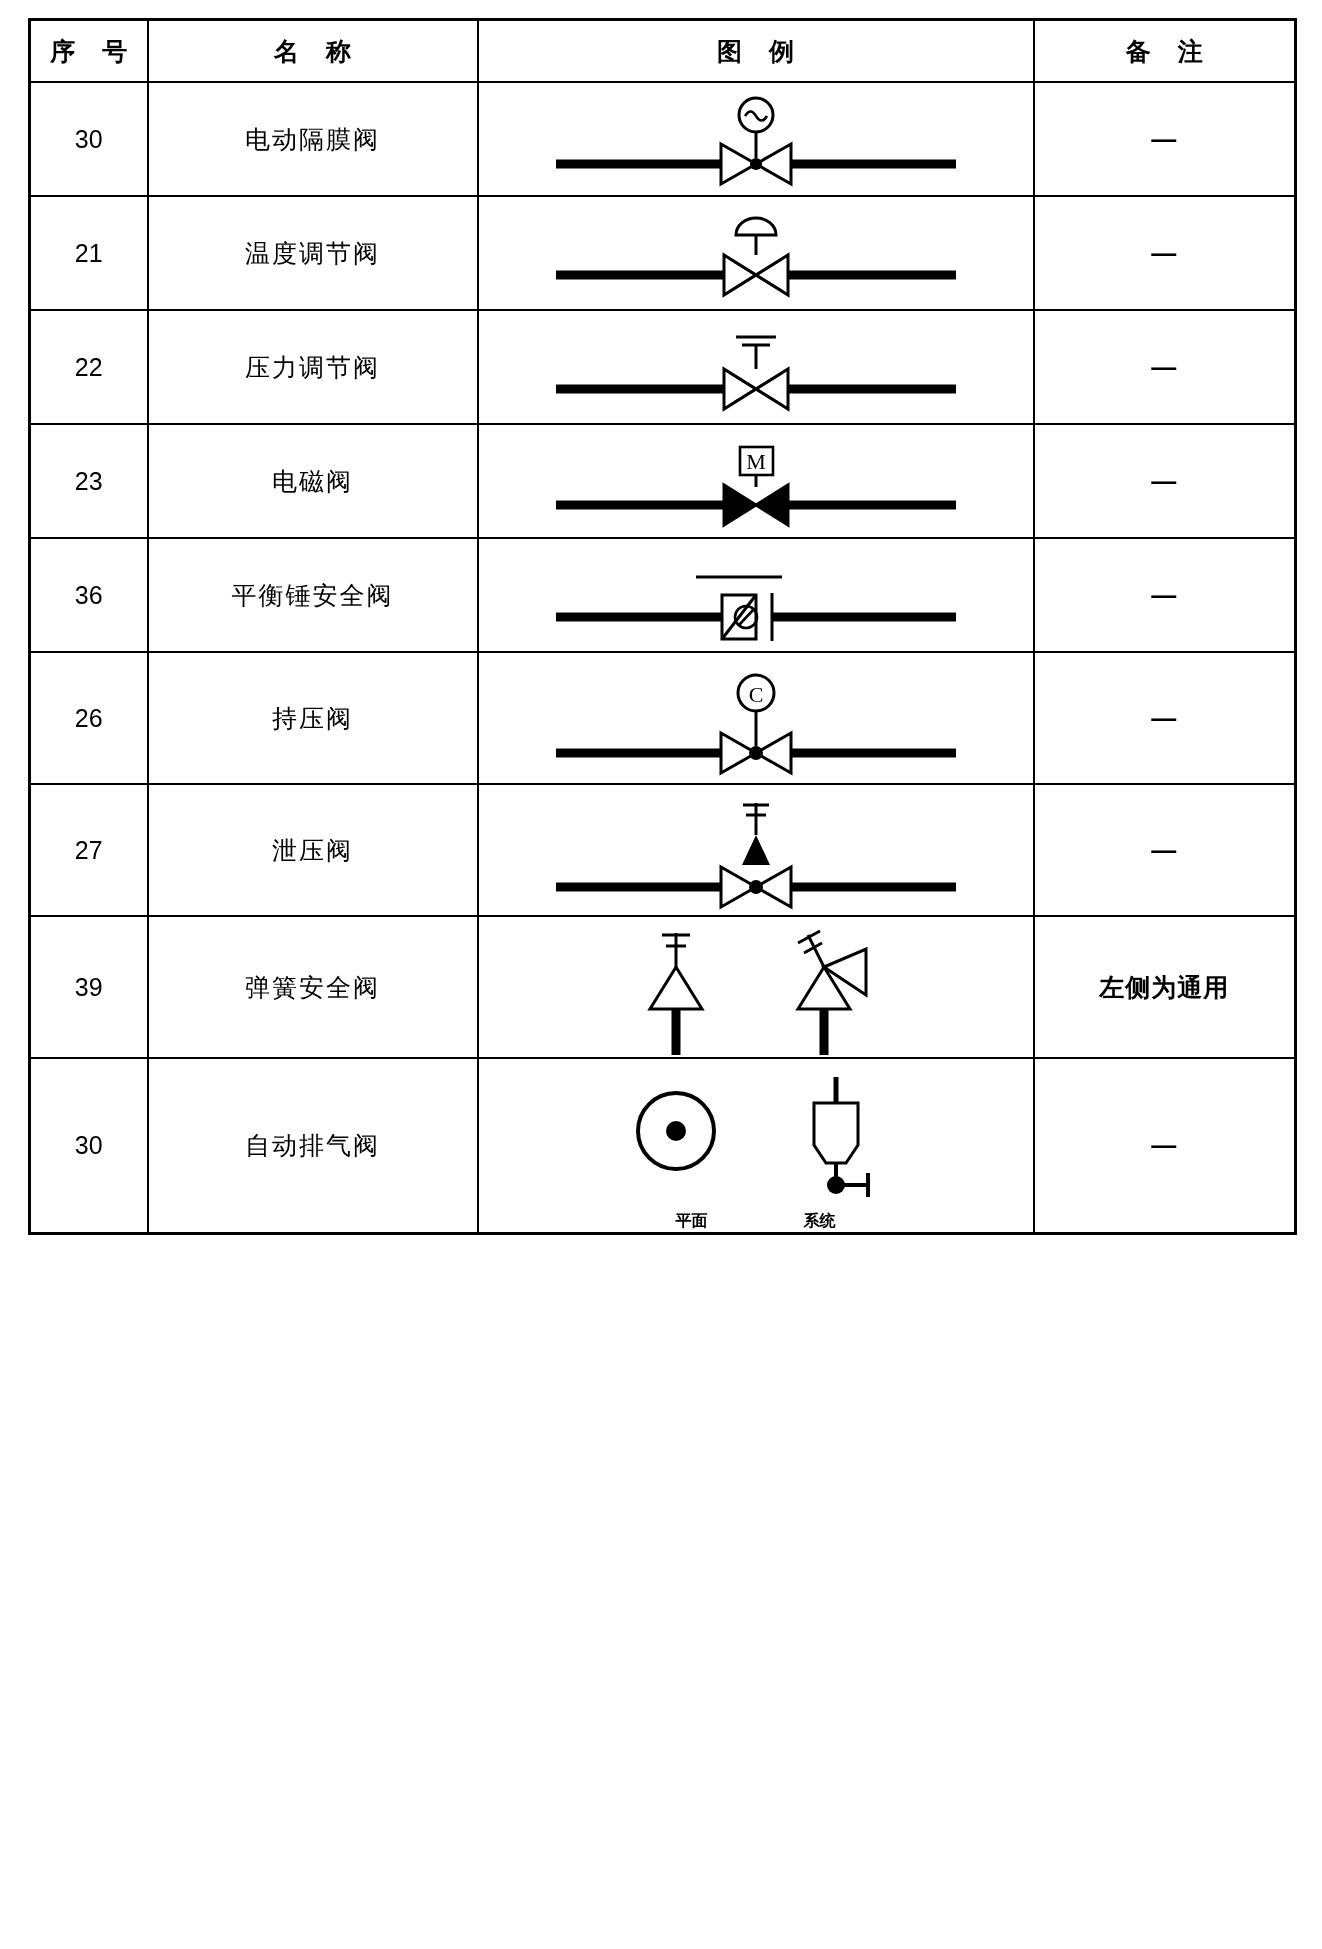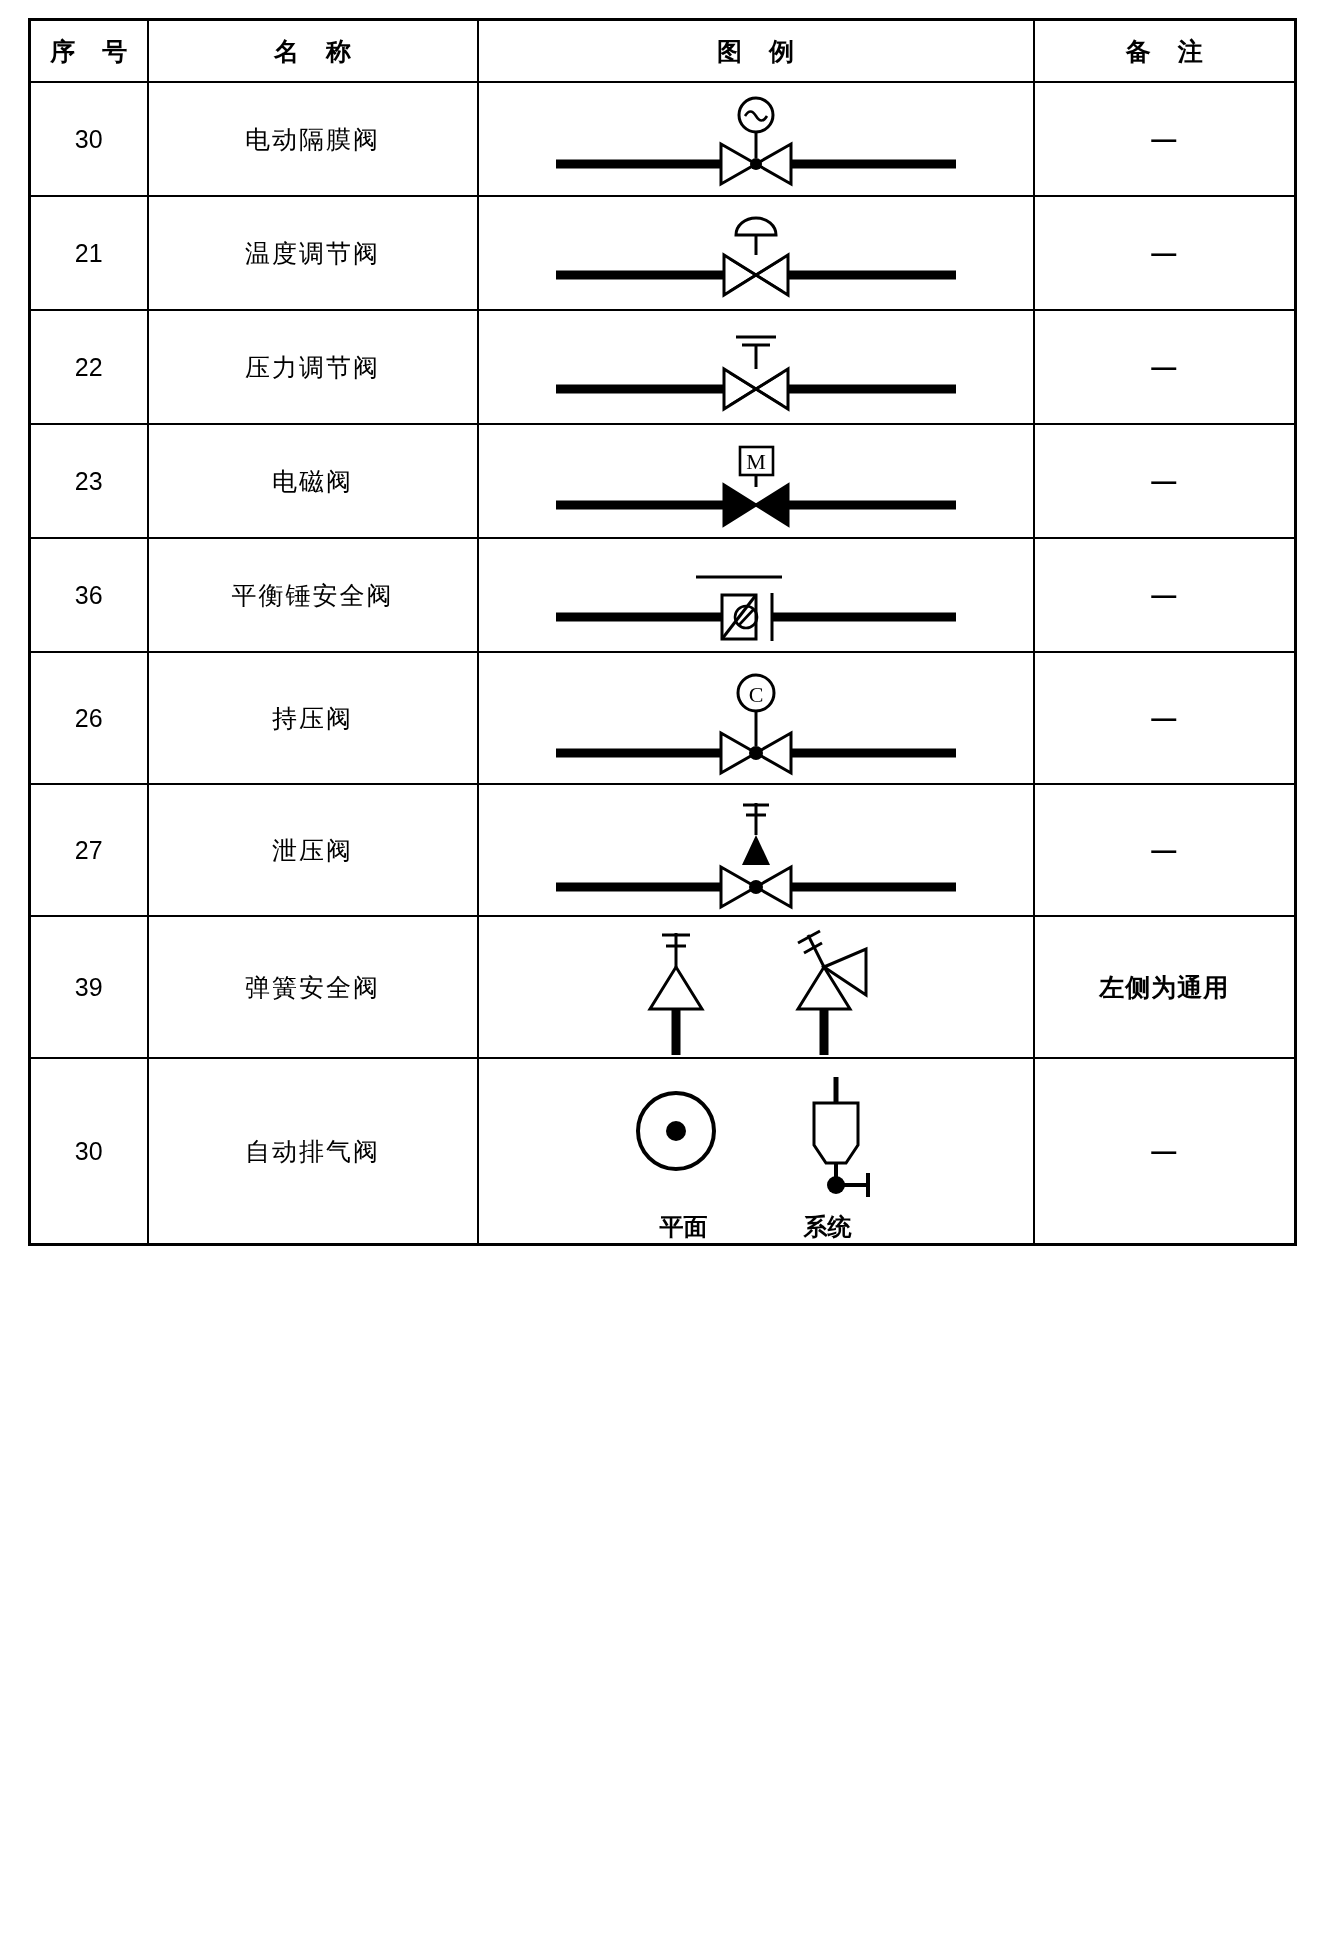--- a/index.html
+++ b/index.html
@@ -69,21 +69,21 @@
   .dash {
     font-size: 26px;
     line-height: 1;
   }
   .tall { height: 170px; }
   .xtall { height: 200px; }
   .caption-row {
     display: flex;
     justify-content: center;
     gap: 96px;
-    font-size: 24px;
+    font-size: 16px;
     font-weight: bold;
     margin-top: 2px;
   }
   svg { display: block; }
 </style>
 </head>
 <body>
 
 <div class="page">
   <table class="legend">

